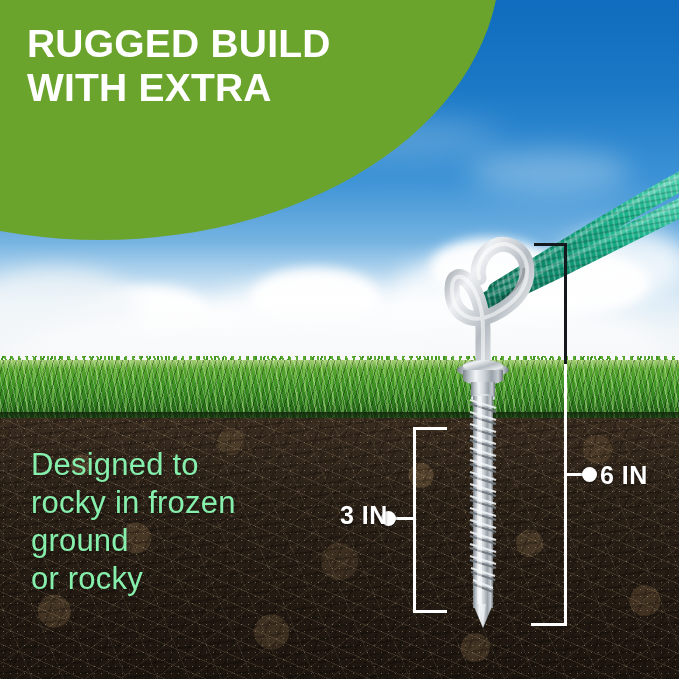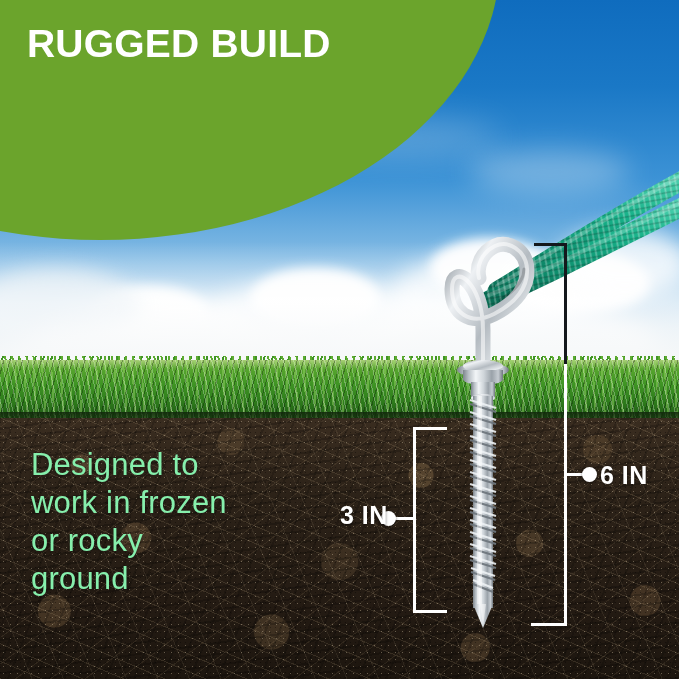--- a/index.html
+++ b/index.html
@@ -217,27 +217,28 @@
       <rect x="477" y="396" width="5" height="212" fill="rgba(255,255,255,.45)"></rect>
 
       <path d="M473 604 L483 628 L493 604 Z" fill="url(#metalG)"></path>
       <path d="M480 604 L483 626 L486 604 Z" fill="rgba(255,255,255,.5)"></path>
     </g>
   </svg>
 
   <div class="badge"></div>
   <div class="headline">
     <div>RUGGED BUILD</div>
+    <div>WITH EXTRA</div>
   </div>
 
   <div class="bodycopy">
     <div>Designed to</div>
-    <div>work in frozen</div>
+    <div>rocky in frozen</div>
+    <div>ground</div>
     <div>or rocky</div>
-    <div>ground</div>
   </div>
 
   <div class="m">
     <div class="vline" style="left:413px;top:427px;height:186px;"></div>
     <div class="tick" style="left:413px;top:427px;width:34px;"></div>
     <div class="tick" style="left:413px;top:610px;width:34px;"></div>
     <div class="lead" style="left:394px;top:517px;width:21px;"></div>
     <div class="dot" style="left:381px;top:511px;"></div>
     <div class="lbl" style="left:340px;top:505px;transform:translateY(-4px);">3 IN</div>
   </div>

